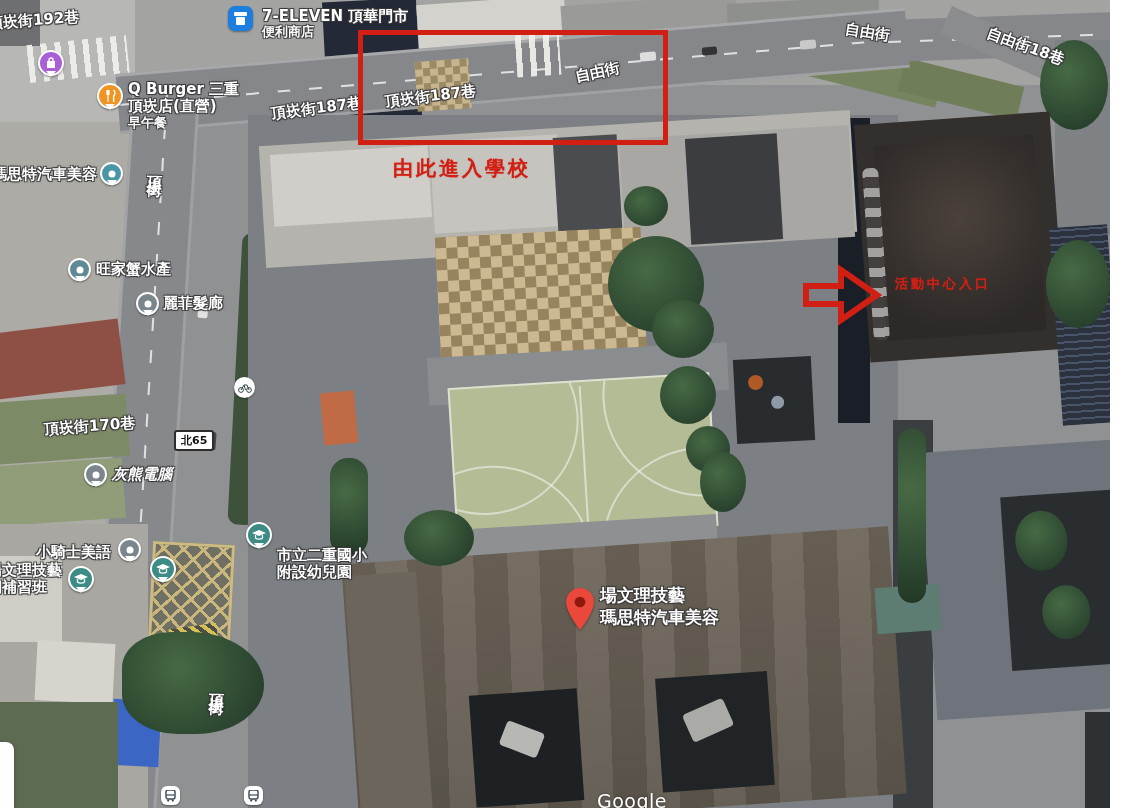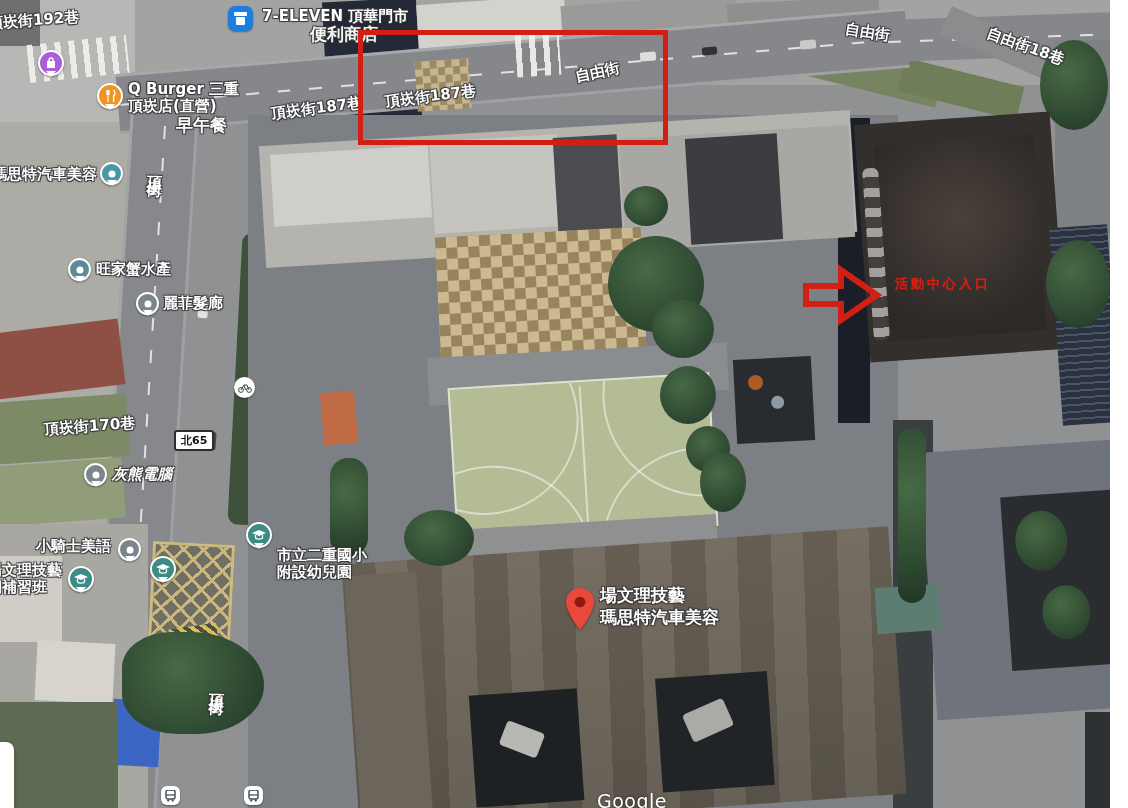--- a/index.html
+++ b/index.html
@@ -18,21 +18,21 @@
   .tree{border-radius:50%;background:radial-gradient(circle at 40% 35%,#476a44,#2c4630 70%,#223826);}
   .dash-h{position:absolute;left:0;right:0;top:50%;height:2px;
     background:repeating-linear-gradient(90deg,rgba(255,255,255,.75) 0 13px,transparent 13px 32px);}
   .dash-v{position:absolute;top:0;bottom:0;left:50%;width:2px;
     background:repeating-linear-gradient(180deg,rgba(255,255,255,.75) 0 13px,transparent 13px 32px);}
   .ring{position:absolute;border:2px solid rgba(255,255,255,.48);border-radius:50%;}
   
   .lbl{position:absolute;color:#fff;font-weight:700;font-size:15px;line-height:1.15;white-space:nowrap;z-index:5;
        text-shadow:-1px -1px 0 rgba(55,55,58,.85),1px -1px 0 rgba(55,55,58,.85),-1px 1px 0 rgba(55,55,58,.85),1px 1px 0 rgba(55,55,58,.85),0 0 3px rgba(0,0,0,.45);}
   .vlabel{writing-mode:vertical-rl;text-orientation:upright;letter-spacing:3px;}
-  .sub{font-size:17px;font-weight:600;opacity:.95;margin-left:48px;}
+  .sub{font-size:13px;font-weight:600;opacity:.95;}
   .poi{position:absolute;z-index:5;}
   .pin{position:absolute;width:19px;height:19px;border-radius:50%;border:2.5px solid #fff;
        box-shadow:0 1px 2px rgba(0,0,0,.45);}
   .pin::after{content:"";position:absolute;left:50%;bottom:-8px;transform:translateX(-50%);
        border:5px solid transparent;border-top:6px solid #fff;}
   .pin::before{content:"";position:absolute;left:50%;top:50%;width:7px;height:7px;border-radius:50%;
        background:#fff;transform:translate(-50%,-50%);}
   .ipin{position:absolute;width:22px;height:22px;border-radius:50%;border:2.5px solid #fff;
        box-shadow:0 1px 2px rgba(0,0,0,.45);display:flex;align-items:center;justify-content:center;}
   .ipin::after{content:"";position:absolute;left:50%;bottom:-8px;transform:translateX(-50%);
@@ -239,21 +239,21 @@
         <path d="M3 7 6 2h3l2 5M6 2 7.5 7" fill="none" stroke="#37474f" stroke-width="1"></path>
       </svg>
   </div>
 
   <div class="poi" style="left:84px;top:463px;">
     <div class="pin" style="left:0;top:0;background:#7a868c;"></div>
     <div class="lbl" style="left:28px;top:3px;font-style:italic;">灰熊電腦</div>
   </div>
 
   <div class="poi" style="left:36px;top:538px;">
-    <div class="lbl" style="left:0;top:0;">小騎士美語</div>
+    <div class="lbl" style="left:0;top:6px;">小騎士美語</div>
     <div class="pin" style="left:82px;top:0;background:#7a868c;"></div>
   </div>
 
   <div class="poi" style="left:0;top:558px;">
     <div class="lbl" style="left:-13px;top:4px;">
       <div>場文理技藝</div>
       <div>期補習班</div>
     </div>
     <div class="ipin" style="left:68px;top:8px;background:#3d8b85;">
       <svg width="14" height="11" viewBox="0 0 14 11">
@@ -305,20 +305,21 @@
   <div class="chip" style="left:244px;top:786px;">
     <svg width="11" height="12" viewBox="0 0 11 12">
         <rect x="1" y="0" width="9" height="9" rx="2" fill="none" stroke="#3a4a55" stroke-width="1.4"></rect>
         <line x1="1" y1="5" x2="10" y2="5" stroke="#3a4a55" stroke-width="1.2"></line>
         <circle cx="3.2" cy="10.6" r="1.1" fill="#3a4a55"></circle>
         <circle cx="7.8" cy="10.6" r="1.1" fill="#3a4a55"></circle>
       </svg>
   </div>
 
   <div class="anno red-box" style="left:358px;top:30px;width:300px;height:105px;"></div>
+  <div class="anno red-text" style="left:393px;top:155px;">由此進入學校</div>
   <svg class="anno" style="left:799px;top:261px;" width="84" height="68" viewBox="0 0 84 68">
     <path d="M7 25 L42 25 L42 9 L78 34 L42 59 L42 43 L7 43 Z" fill="none" stroke="#d21f14" stroke-width="6" stroke-linejoin="miter"></path>
   </svg>
   <div class="anno red-text" style="left:895px;top:275px;font-size:13px;">活動中心入口</div>
 
   <div class="t" style="left:-12px;top:742px;width:26px;height:78px;background:#fff;border-radius:8px;box-shadow:0 1px 4px rgba(0,0,0,.3);z-index:6;"></div>
   <div class="watermark" style="left:597px;top:790px;">Google</div>
   <div class="t" style="left:1110px;top:0;width:18px;height:808px;background:#ffffff;z-index:9;"></div>
 </div>
 

